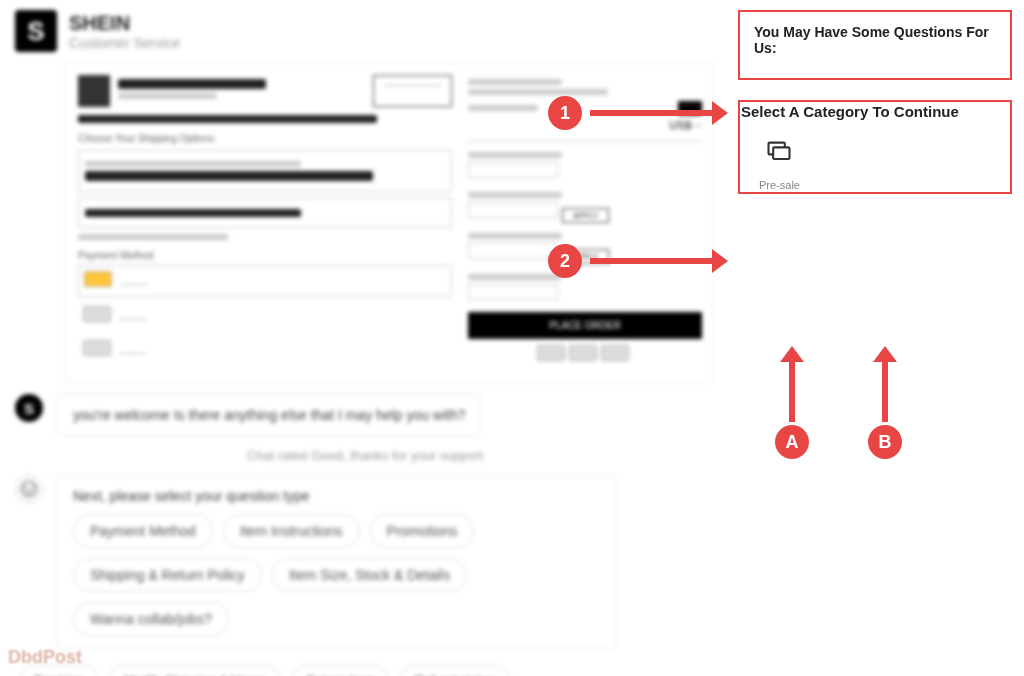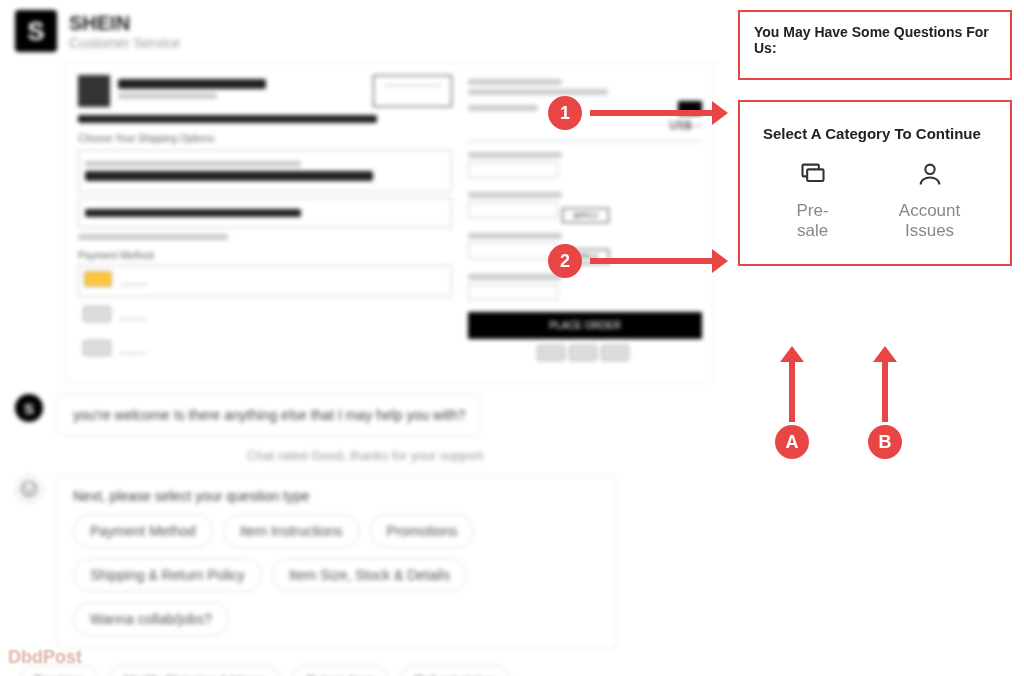--- a/index.html
+++ b/index.html
@@ -46,26 +46,26 @@
     .bottom-chips .chip { font-size: 13px; padding: 7px 14px; }
     
     .watermark { position: absolute; bottom: 8px; left: 8px; font-size: 18px; font-weight: bold; color: #c7826a; opacity: 0.6; filter: blur(1px); }
     
     
     .faq-box { border: 2px solid #e84545; padding: 12px 14px; margin-bottom: 20px; }
     .faq-box h3 { font-size: 14px; font-weight: bold; color: #222; margin-bottom: 10px; }
     .faq-box ul { list-style: disc; padding-left: 20px; }
     .faq-box li { font-size: 13px; color: #333; margin: 10px 0; cursor: pointer; }
     
-    .category-box { border: 2px solid #e84545; padding: 23px; }
+    .category-box { border: 2px solid #e84545; padding: 1px; }
     .category-box h3 { font-size: 15px; font-weight: bold; color: #222; margin-bottom: 18px; }
     .category-items { display: flex; gap: 28px; padding-left: 18px; }
     .category-item { display: flex; flex-direction: column; align-items: center; cursor: pointer; }
     .category-item .icon { font-size: 26px; color: #333; margin-bottom: 6px; }
-    .category-item .label { font-size: 17px; color: #888; text-align: center; }
+    .category-item .label { font-size: 11px; color: #888; text-align: center; }
     
     
     .annotation-circle { position: absolute; width: 34px; height: 34px; background: #e84545; color: #fff; border-radius: 50%; display: flex; align-items: center; justify-content: center; font-size: 18px; font-weight: bold; z-index: 10; }
     .annotation-arrow { position: absolute; z-index: 9; }
     .arrow-right { height: 6px; background: #e84545; }
     .arrow-right::after { content: ''; position: absolute; right: -14px; top: -9px; border-left: 16px solid #e84545; border-top: 12px solid transparent; border-bottom: 12px solid transparent; }
     .arrow-up { width: 6px; background: #e84545; }
     .arrow-up::after { content: ''; position: absolute; top: -14px; left: -9px; border-bottom: 16px solid #e84545; border-left: 12px solid transparent; border-right: 12px solid transparent; }
   </style>
 </head>
@@ -179,29 +179,20 @@
       <div class="category-items">
         <div class="category-item">
           <span class="icon">
             <svg width="28" height="28" viewBox="0 0 24 24" fill="none" stroke="#333" stroke-width="1.8">
                 <rect x="3" y="4" width="14" height="10" rx="1"></rect>
                 <rect x="7" y="8" width="14" height="10" rx="1" fill="#fff"></rect>
               </svg>
           </span>
           <span class="label">Pre-sale</span>
         </div>
-        <div class="category-item">
-          <span class="icon">
-            <svg width="28" height="28" viewBox="0 0 24 24" fill="none" stroke="#333" stroke-width="1.8">
-                <circle cx="12" cy="8" r="4"></circle>
-                <path d="M4 21c0-4 4-6 8-6s8 2 8 6"></path>
-              </svg>
-          </span>
-          <span class="label">Account Issues</span>
-        </div>
       </div>
     </div>
   </div>
 </div>
 
 <div class="annotation-circle" style="top:96px; left:548px;">1</div>
 <div class="annotation-arrow arrow-right" style="top:110px; left:590px; width:124px;"></div>
 
 <div class="annotation-circle" style="top:244px; left:548px;">2</div>
 <div class="annotation-arrow arrow-right" style="top:258px; left:590px; width:124px;"></div>

